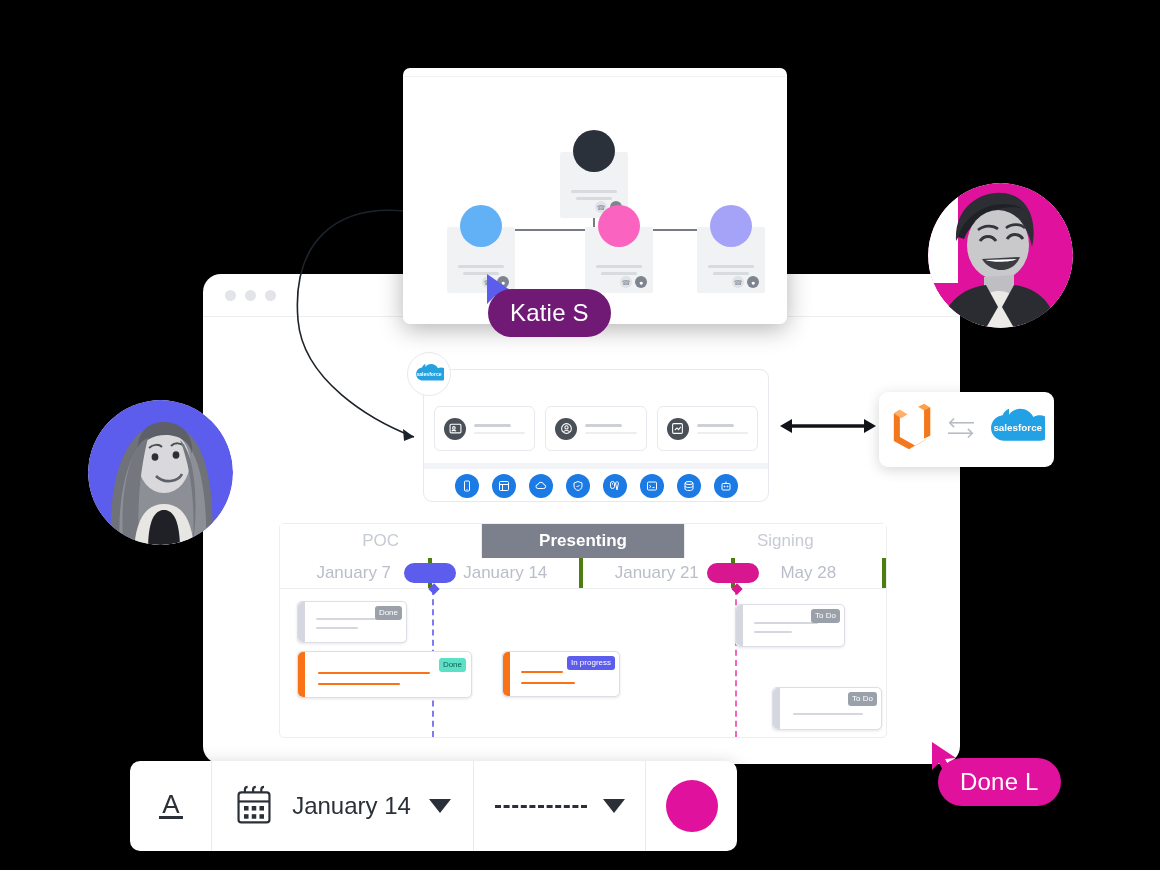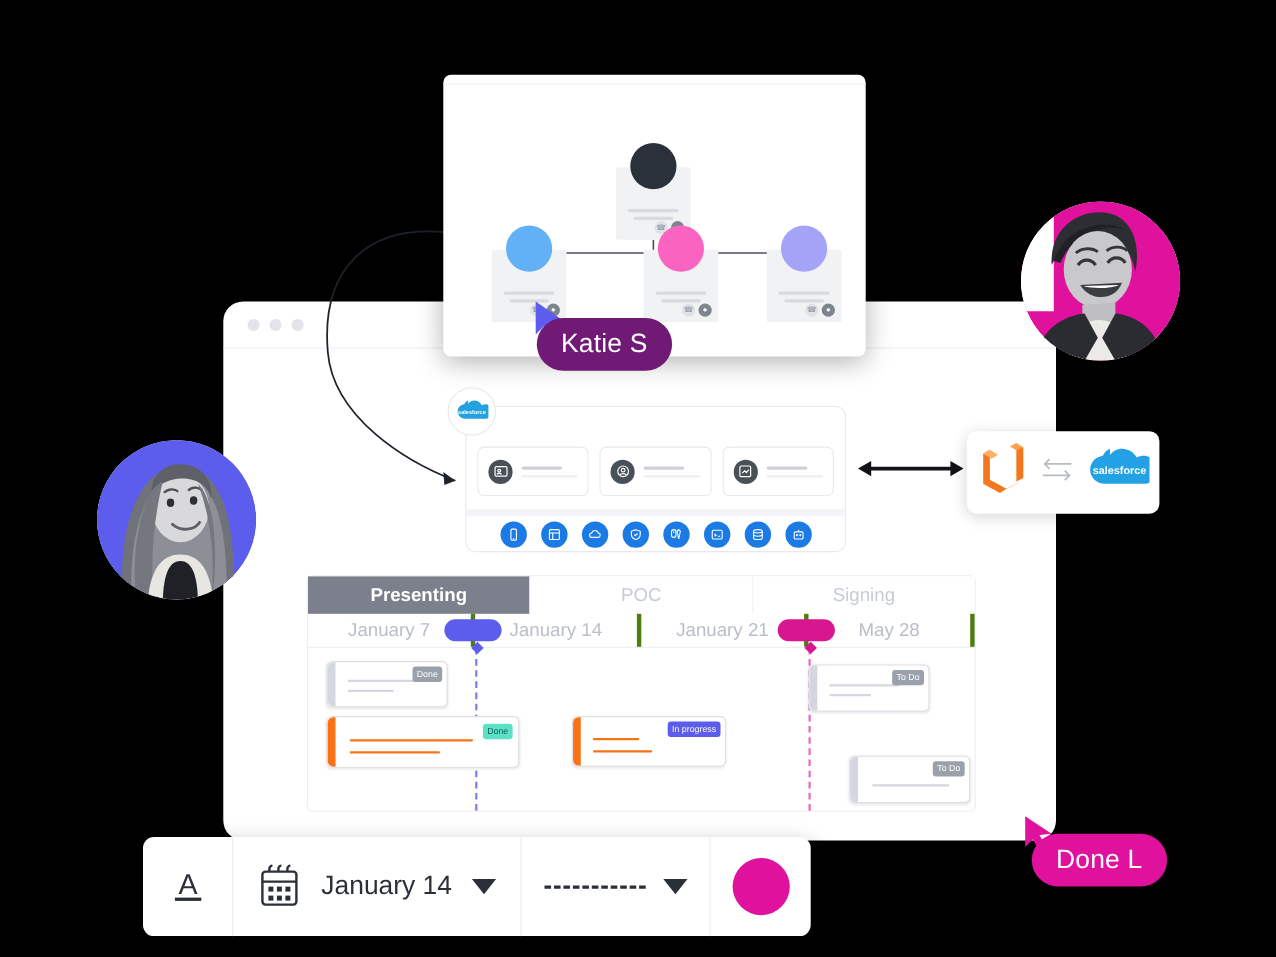--- a/index.html
+++ b/index.html
@@ -517,22 +517,22 @@
       <svg width="58" height="42" viewBox="0 0 100 70">
         <path d="M38 12c4-6 11-10 19-10 10 0 19 6 23 14 3-2 7-3 11-3 12 0 21 10 21 22s-9 22-21 22H30C17 57 7 47 7 35c0-10 7-19 17-21 1-1 2-1 3-1 2-5 6-9 11-11z" fill="#22a1e4"></path>
         <text x="53" y="41" text-anchor="middle" font-size="17" fill="#ffffff" class="sfcloud-text">salesforce</text>
       </svg>
     </span>
   </div>
 
   <div class="timeline">
 
     <div class="tl-stages">
+      <div class="tl-stage idle">POC</div>
       <div class="tl-stage active">Presenting</div>
-      <div class="tl-stage idle">POC</div>
       <div class="tl-stage idle">Signing</div>
     </div>
 
     <div class="tl-dates">
       <div class="tl-date">January 7</div>
       <div class="tl-date">January 14</div>
       <div class="tl-date">January 21</div>
       <div class="tl-date">May 28</div>
       <div class="pill purple"></div>
       <div class="pill pink"></div>
@@ -553,21 +553,21 @@
         <span class="tag gray" style="right:4px;top:4px">Done</span>
       </div>
 
       <div class="task" style="left:17px;top:62px;width:175px;height:47px">
         <span class="bar orange"></span>
         <span class="trow orange" style="left:20px;top:20px;width:112px"></span>
         <span class="trow orange" style="left:20px;top:31px;width:82px"></span>
         <span class="tag mint" style="right:5px;top:6px">Done</span>
       </div>
 
-      <div class="task" style="left:240px;top:62px;width:140px;height:46px">
+      <div class="task" style="left:222px;top:62px;width:118px;height:46px">
         <span class="bar orange"></span>
         <span class="trow orange" style="left:18px;top:19px;width:42px"></span>
         <span class="trow orange" style="left:18px;top:30px;width:54px"></span>
         <span class="tag purple" style="right:4px;top:4px">In progress</span>
       </div>
 
       <div class="task" style="left:455px;top:15px;width:110px;height:43px">
         <span class="bar gray"></span>
         <span class="trow gray" style="left:18px;top:17px;width:64px"></span>
         <span class="trow gray" style="left:18px;top:26px;width:38px"></span>

